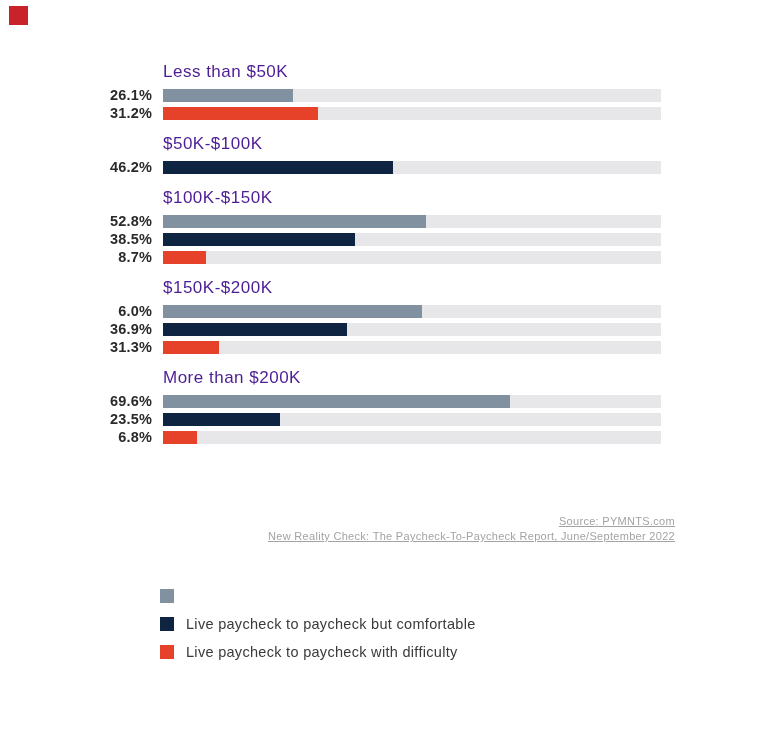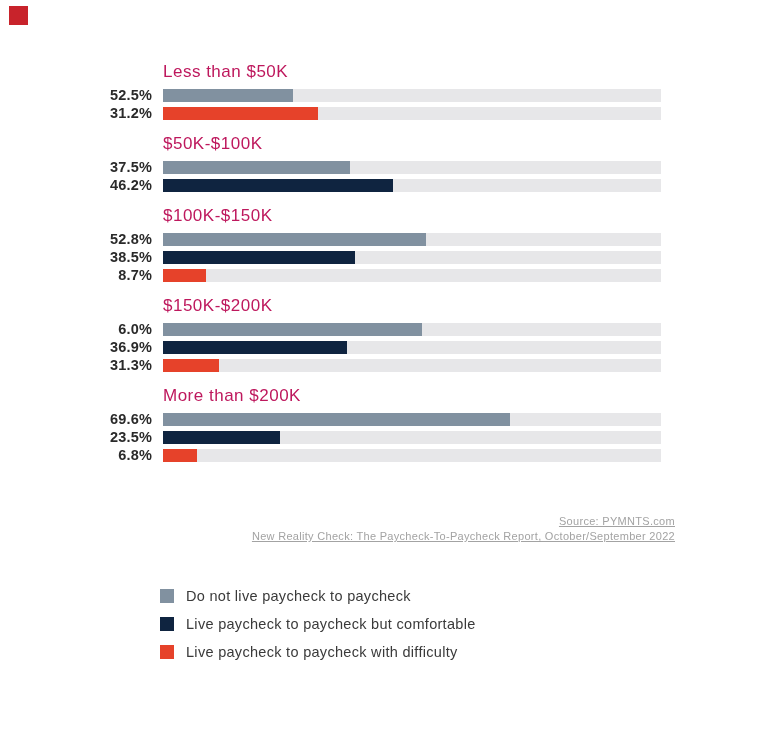--- a/index.html
+++ b/index.html
@@ -25,21 +25,21 @@
     top: 62px;
     width: 556px;
   }
   .group { margin-bottom: 14px; }
   .group-title {
     margin: 0 0 7px 58px;
     font-size: 17px;
     line-height: 20px;
     font-weight: 500;
     letter-spacing: 0.5px;
-    color: #be185d;
+    color: #4c1d95;
   }
   .bar-row {
     display: flex;
     align-items: center;
     height: 13px;
     margin-bottom: 5px;
   }
   .value-label {
     width: 47px;
     text-align: right;
@@ -102,41 +102,35 @@
 
 <div class="page">
 
   <div class="corner-mark" style="background: rgb(200, 35, 43);"></div>
 
   <div class="chart">
 
     <section class="group">
       <h2 class="group-title">Less than $50K</h2>
       <div class="bar-row">
-        <span class="value-label">52.5%</span>
+        <span class="value-label">26.1%</span>
         <div class="track">
             <div class="bar-fill" style="width: 26.1%; background: rgb(129, 145, 160);"></div>
           </div>
       </div>
       <div class="bar-row">
         <span class="value-label">31.2%</span>
         <div class="track">
             <div class="bar-fill" style="width: 31.2%; background: rgb(230, 66, 42);"></div>
           </div>
       </div>
     </section>
 
     <section class="group">
       <h2 class="group-title">$50K-$100K</h2>
-      <div class="bar-row">
-        <span class="value-label">37.5%</span>
-        <div class="track">
-            <div class="bar-fill" style="width: 37.5%; background: rgb(129, 145, 160);"></div>
-          </div>
-      </div>
       <div class="bar-row">
         <span class="value-label">46.2%</span>
         <div class="track">
             <div class="bar-fill" style="width: 46.2%; background: rgb(15, 36, 64);"></div>
           </div>
       </div>
     </section>
 
     <section class="group">
       <h2 class="group-title">$100K-$150K</h2>
@@ -201,27 +195,26 @@
         <div class="track">
             <div class="bar-fill" style="width: 6.8%; background: rgb(230, 66, 42);"></div>
           </div>
       </div>
     </section>
 
   </div>
 
   <div class="source">
     <div>Source: PYMNTS.com</div>
-    <div>New Reality Check: The Paycheck-To-Paycheck Report, October/September 2022</div>
+    <div>New Reality Check: The Paycheck-To-Paycheck Report, June/September 2022</div>
   </div>
 
   <div class="legend">
     <div class="legend-row">
       <span class="swatch" style="background: rgb(129, 145, 160);"></span>
-      <span class="legend-label">Do not live paycheck to paycheck</span>
     </div>
     <div class="legend-row">
       <span class="swatch" style="background: rgb(15, 36, 64);"></span>
       <span class="legend-label">Live paycheck to paycheck but comfortable</span>
     </div>
     <div class="legend-row">
       <span class="swatch" style="background: rgb(230, 66, 42);"></span>
       <span class="legend-label">Live paycheck to paycheck with difficulty</span>
     </div>
   </div>

